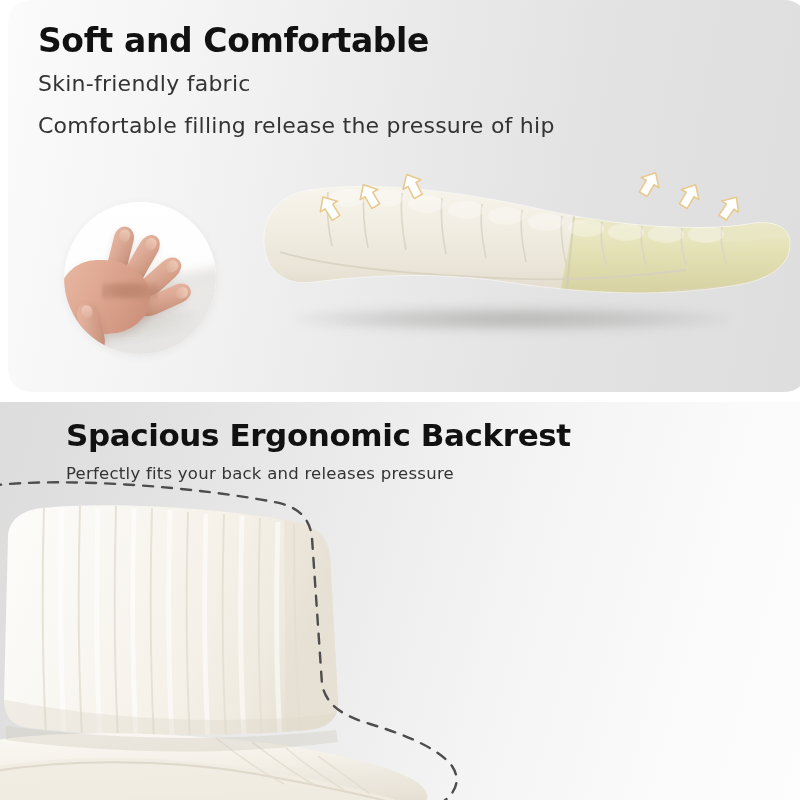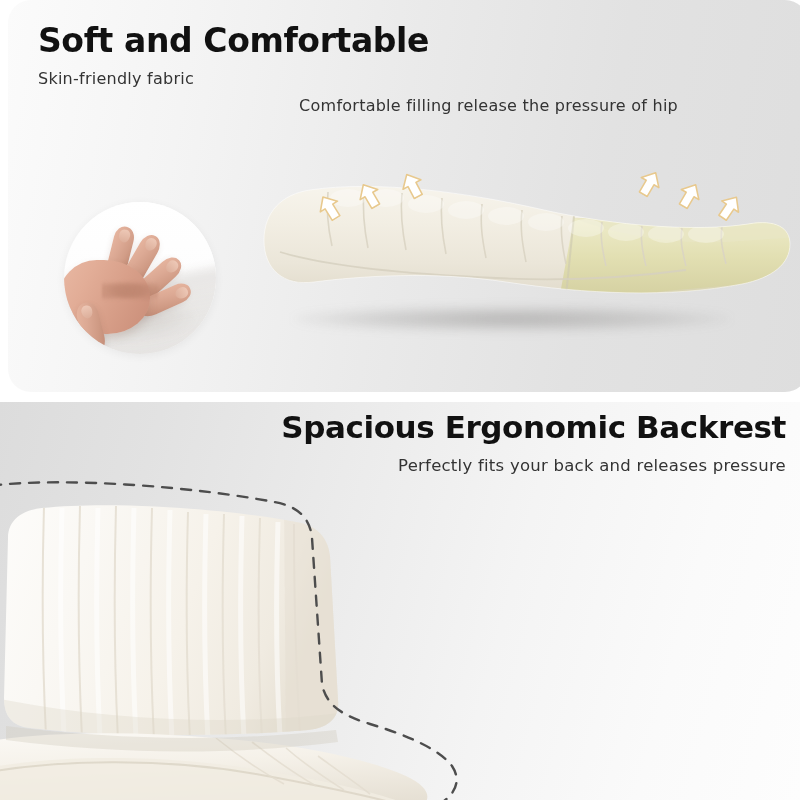--- a/index.html
+++ b/index.html
@@ -57,49 +57,48 @@
   }
 
   
   .text-top {
     position: absolute;
     left: 30px; top: 22px;
     width: 640px;
   }
   .text-bottom {
     position: absolute;
-    right: 14px; top: 8px;
+    right: 14px; top: 16px;
     width: 720px;
-    text-align: right;
   }
 
   .headline {
     font-family: "DejaVu Sans", sans-serif;
     font-size: 33px;
     font-weight: bold;
     letter-spacing: -0.4px;
     color: #111111;
     line-height: 1.16;
     white-space: nowrap;
   }
   .headline-bottom {
     font-size: 31px;
   }
 
   .subline {
     font-family: "DejaVu Sans", sans-serif;
-    font-size: 16px;
+    font-size: 22px;
     font-weight: normal;
     color: #333333;
     letter-spacing: 0.25px;
     line-height: 1.55;
     margin-top: 7px;
     white-space: nowrap;
   }
-  .subline.tight { margin-top: 2px; text-align: right; }
+  .subline.tight { margin-top: 8px; }
   .subline-bottom { font-size: 16.5px; }
 
   
   .fabric-circle {
     position: absolute;
     left: 56px; top: 202px;
     width: 152px; height: 152px;
     border-radius: 50%;
     overflow: hidden;
     background: radial-gradient(circle at 62% 28%, #ffffff 0%, #fbfbfb 42%, #efefef 74%, #e6e5e4 100%);

